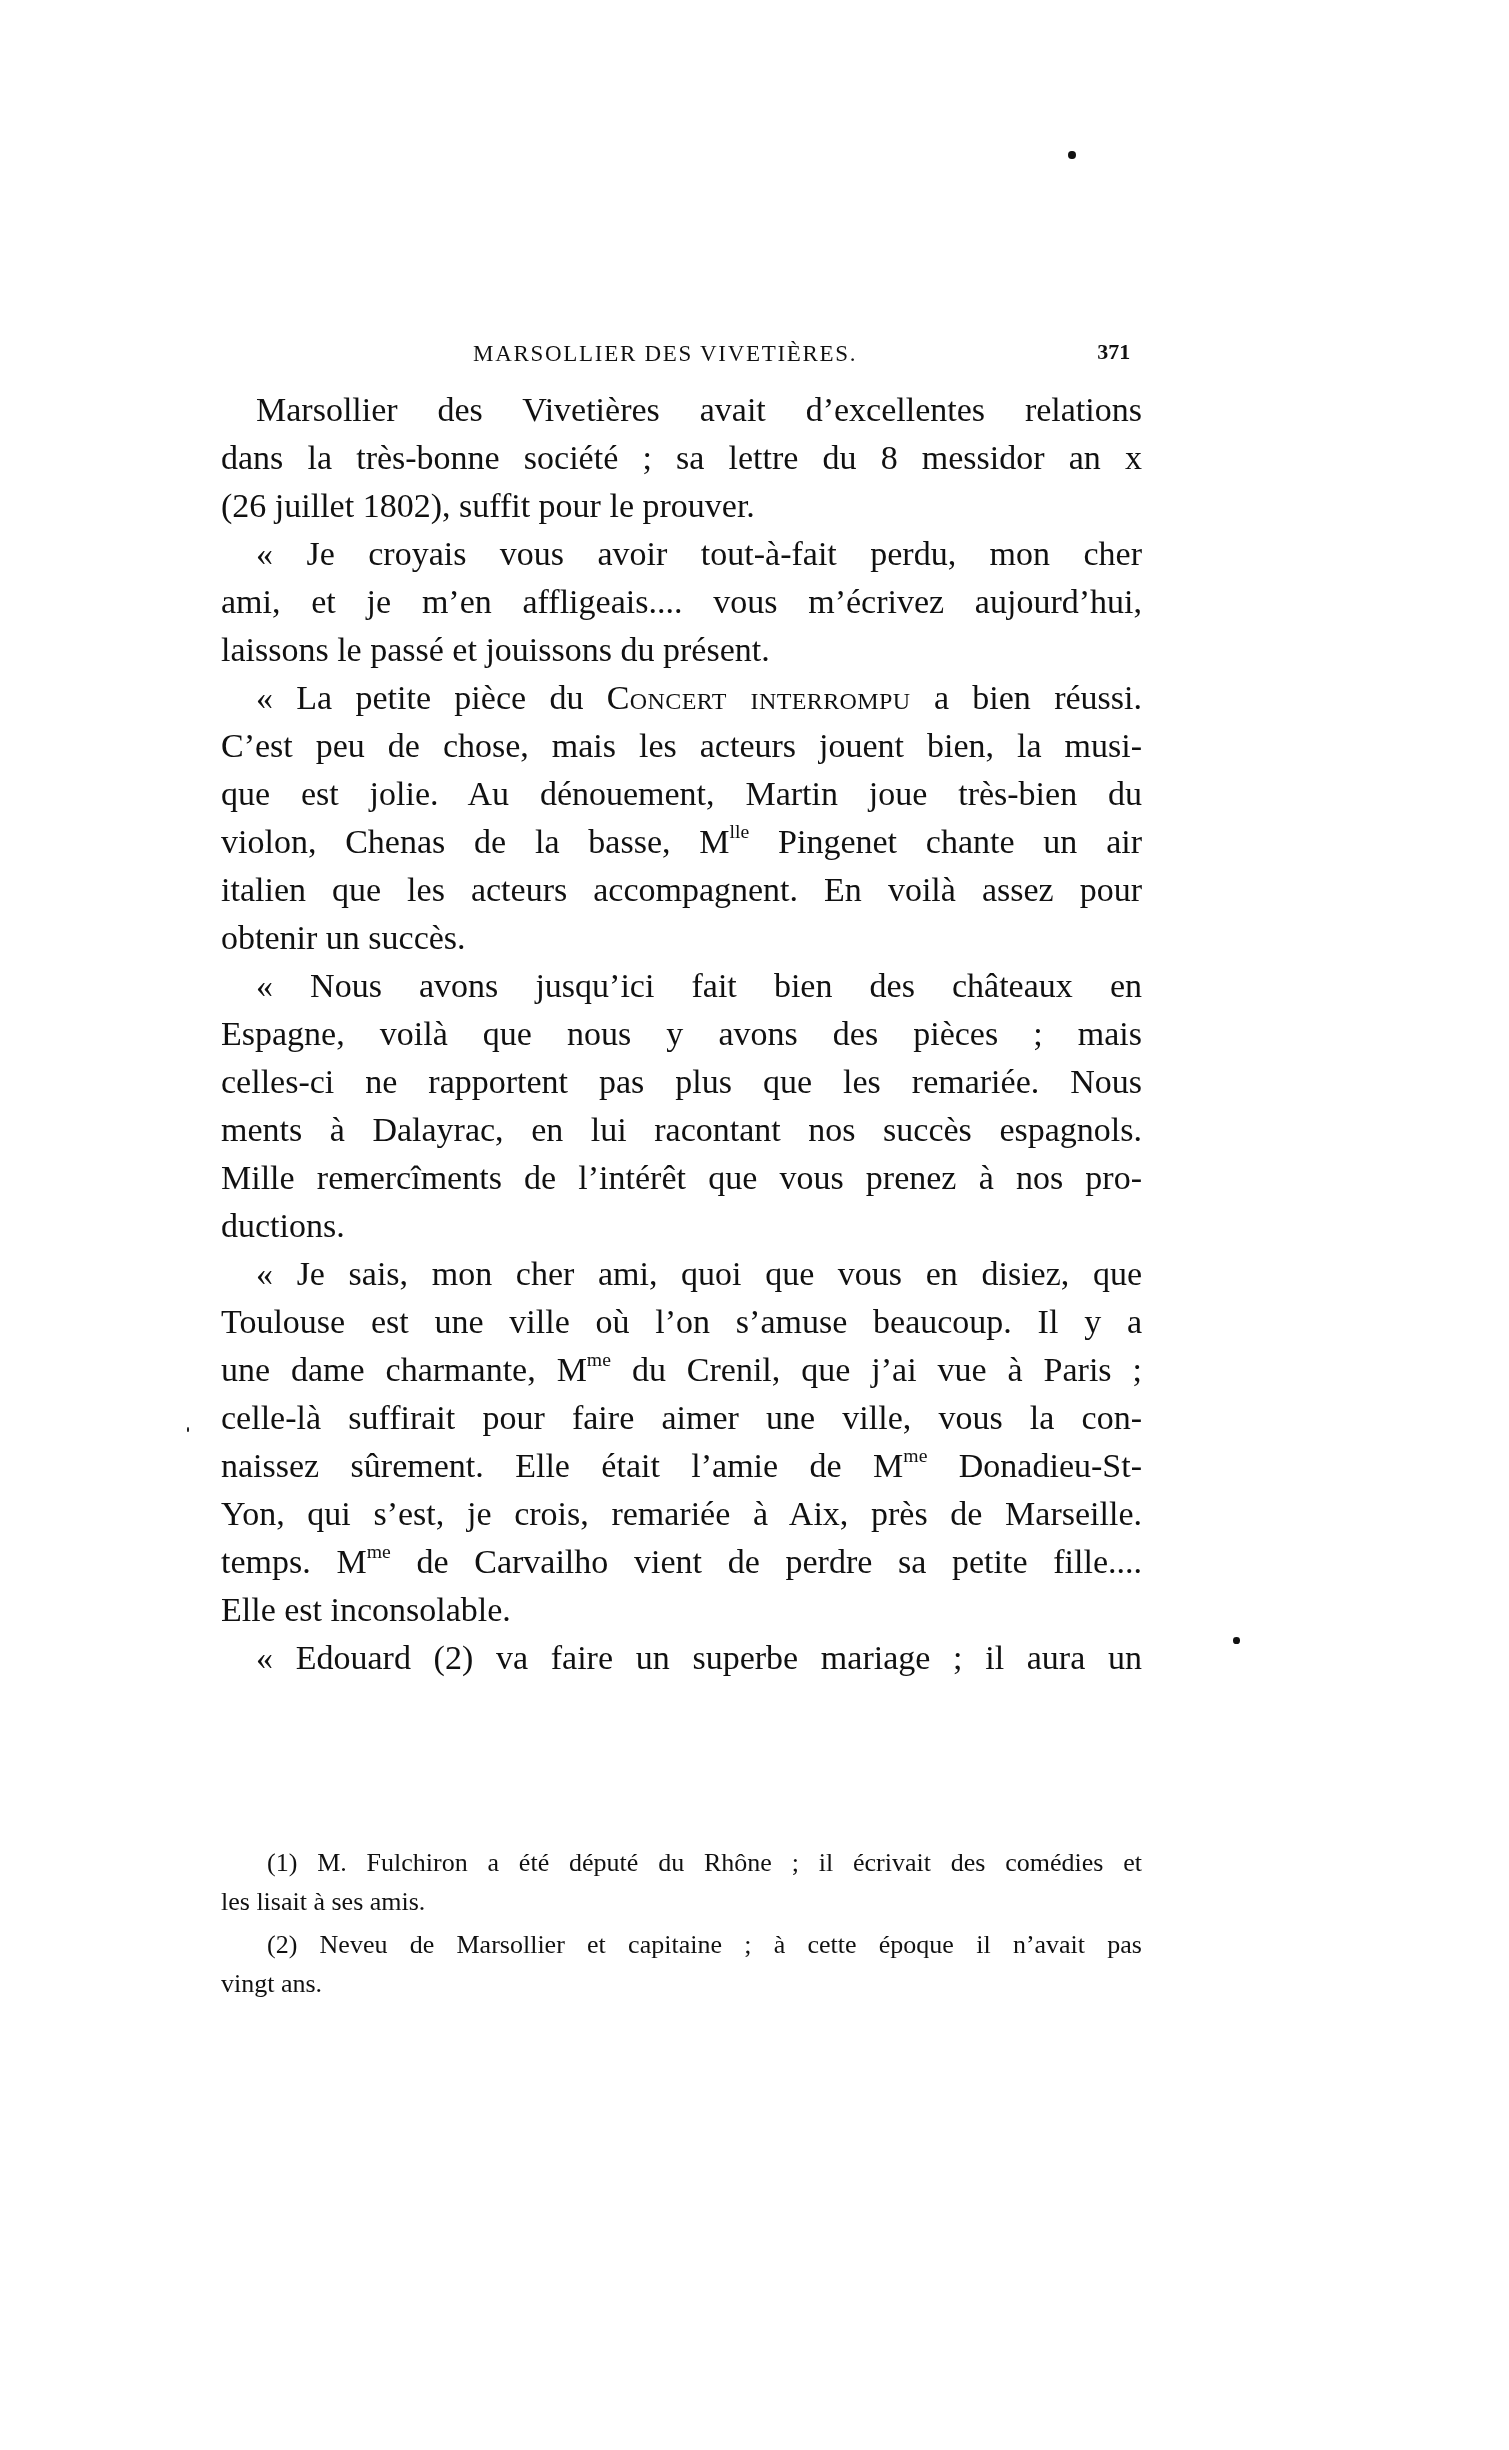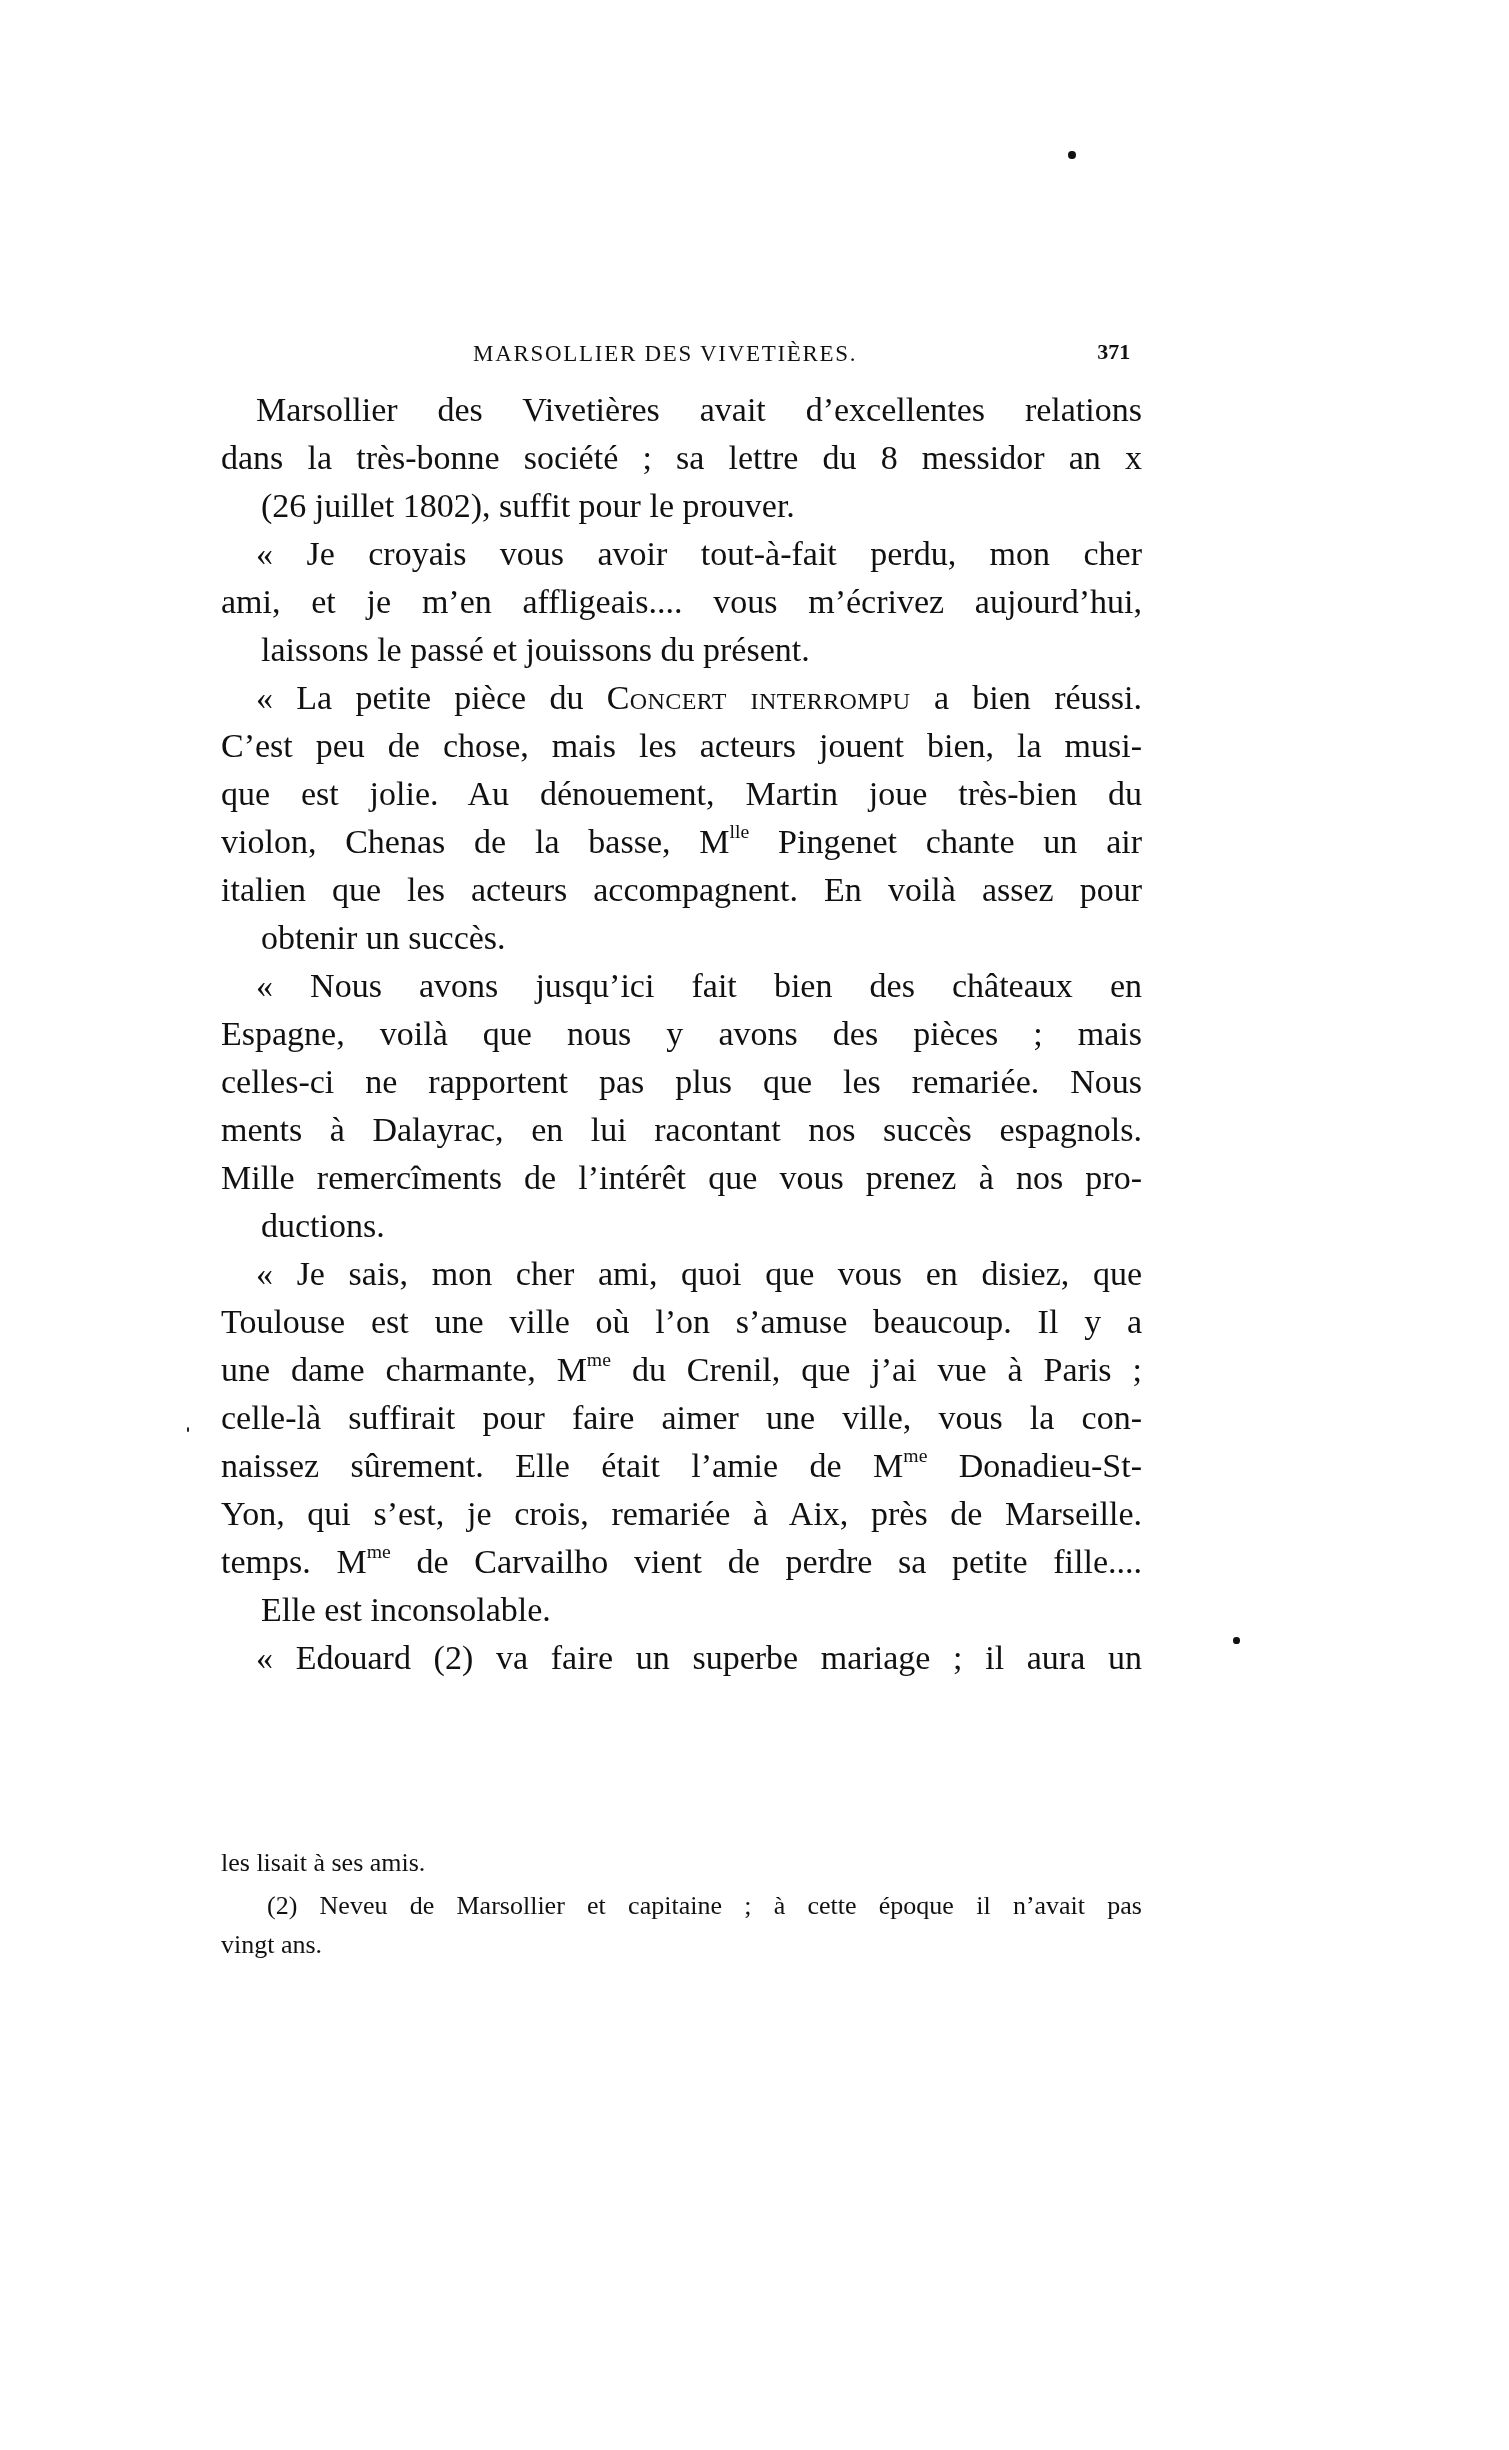--- a/index.html
+++ b/index.html
@@ -58,21 +58,21 @@
   }
   .line {
     display: block;
     height: 48px;
     white-space: nowrap;
     text-align: justify;
     text-align-last: justify;
     overflow: visible;
   }
   .line.indent { padding-left: 35px; }
-  .line.last { text-align-last: left; margin-left: 40px; }
+  .line.last { text-align-last: left; }
   .sc { font-variant: small-caps; letter-spacing: 0.4px; }
   sup { font-size: 0.58em; line-height: 0; position: relative; top: -0.15em; vertical-align: super; }
 
   
   .footnotes {
     position: absolute;
     left: 221px;
     width: 921px;
     top: 1843px;
     font-family: "Liberation Serif", "DejaVu Serif", serif;
@@ -134,20 +134,21 @@
     <span class="line">celle-là suffirait pour faire aimer une ville, vous la con-</span>
     <span class="line"><span>naissez sûrement. Elle était l’amie de M</span><sup>me</sup><span> Donadieu-St-</span></span>
     <span class="line">Yon, qui s’est, je crois, remariée à Aix, près de Marseille.</span>
     <span class="line"><span>temps. M</span><sup>me</sup><span> de Carvailho vient de perdre sa petite fille....</span></span>
     <span class="line last">Elle est inconsolable.</span>
     <span class="line indent">« Edouard (2) va faire un superbe mariage ; il aura un</span>
   </div>
 
   <div class="footnotes">
     <div>
+      <span class="fn-line indent">(1) M. Fulchiron a été député du Rhône ; il écrivait des comédies et</span>
       <span class="fn-line last">les lisait à ses amis.</span>
     </div>
     <div class="fn-gap"></div>
     <div>
       <span class="fn-line indent">(2) Neveu de Marsollier et capitaine ; à cette époque il n’avait pas</span>
       <span class="fn-line last">vingt ans.</span>
     </div>
   </div>
 
 </div>

